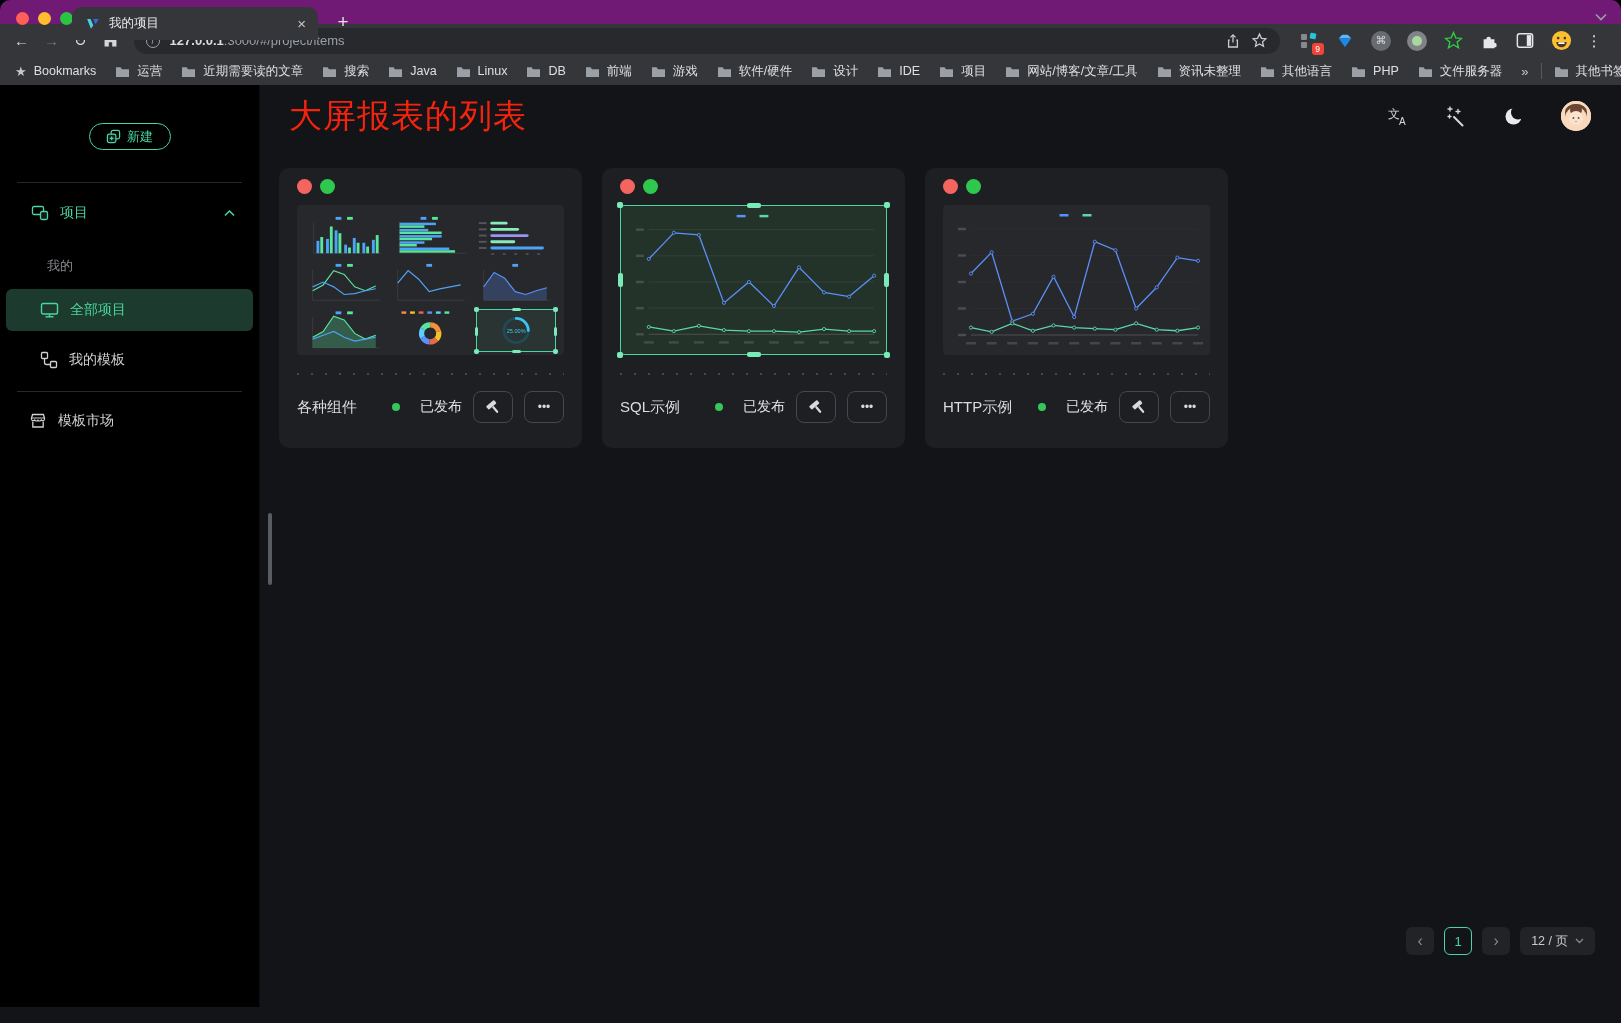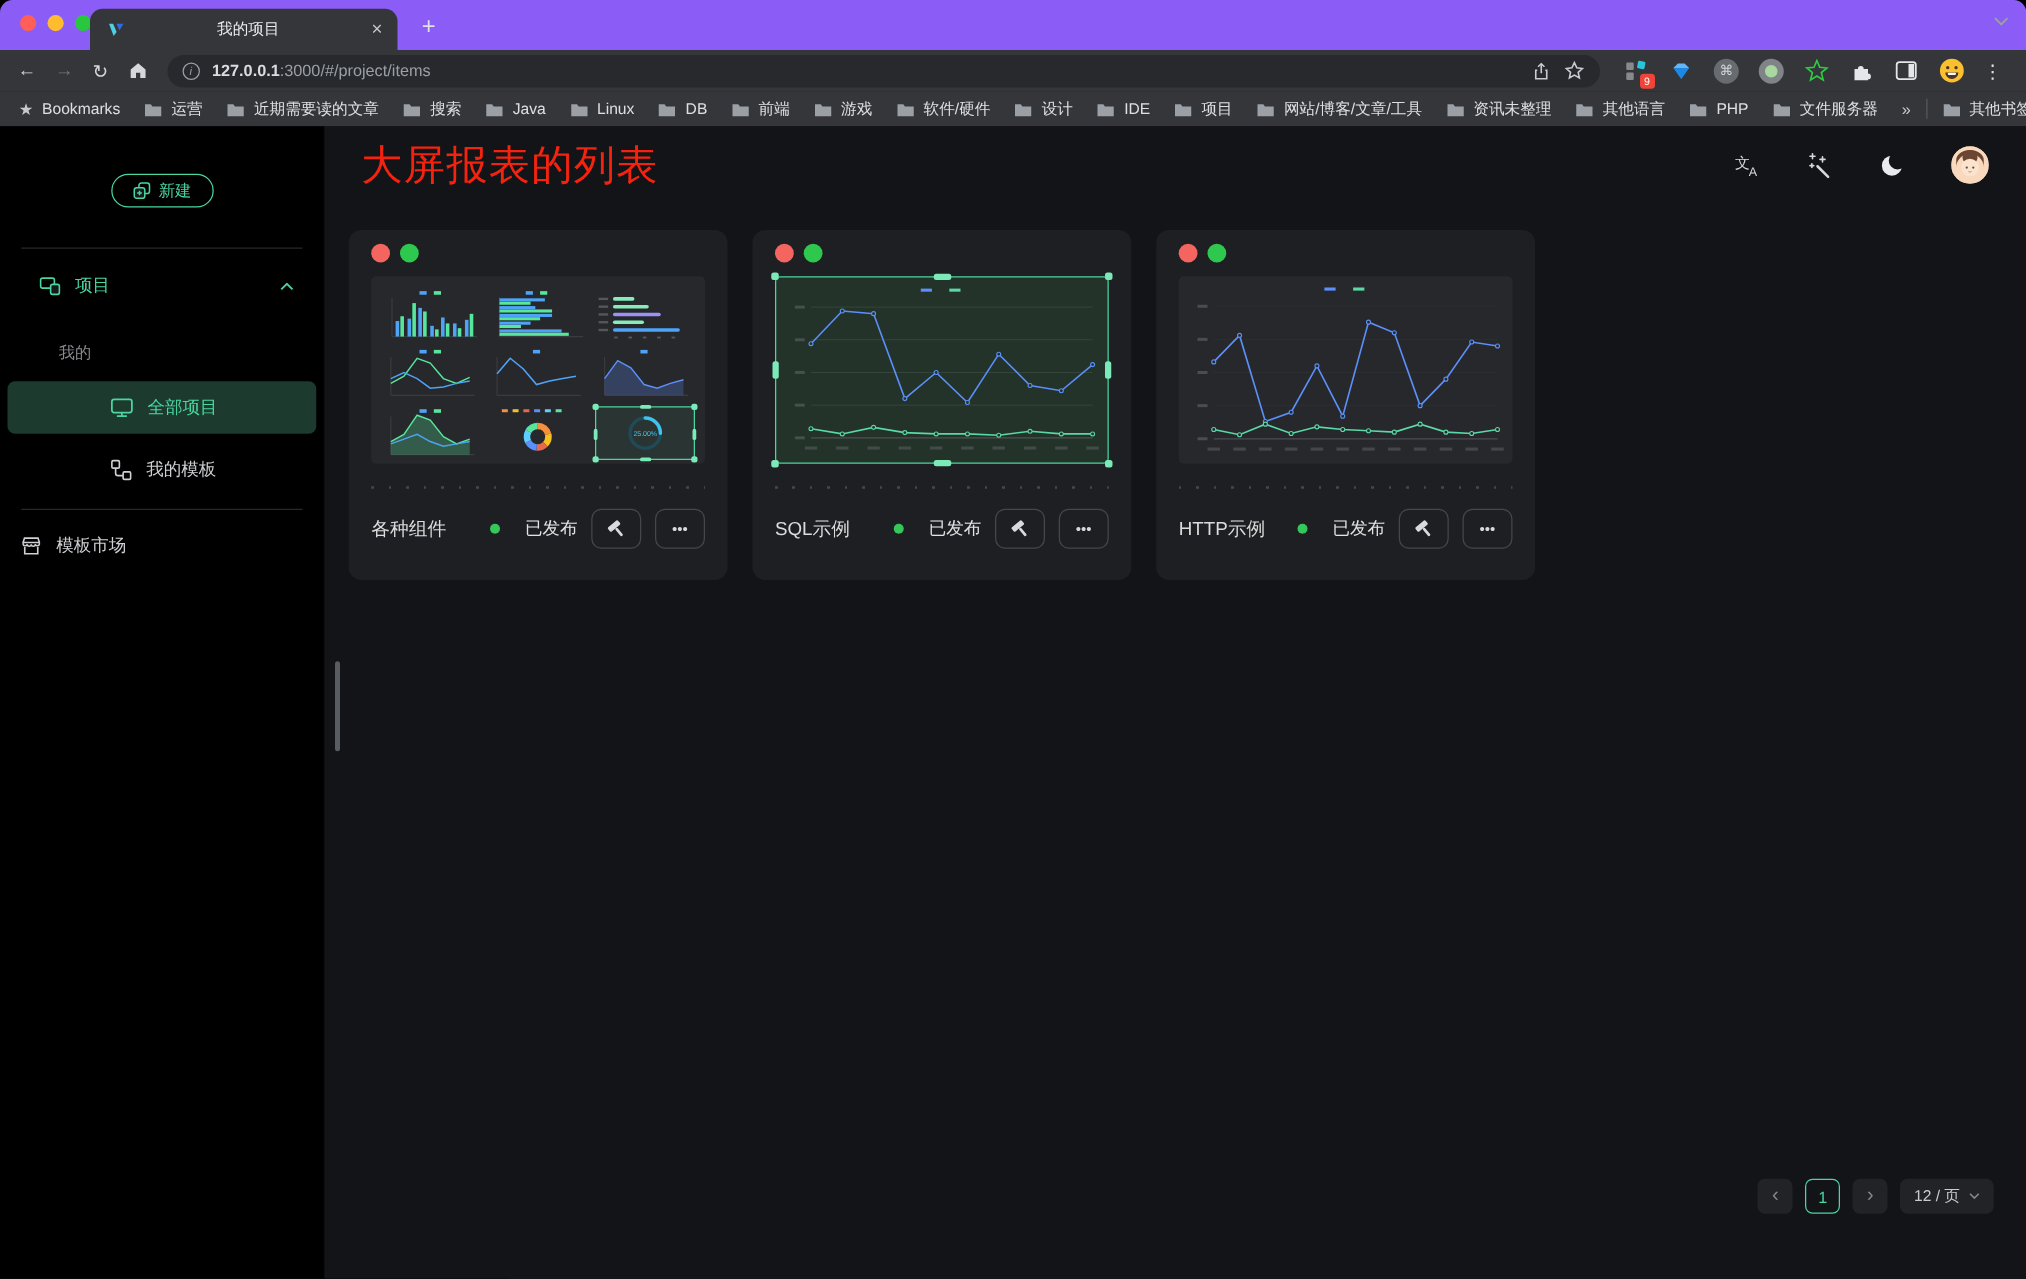--- a/index.html
+++ b/index.html
@@ -1,21 +1,21 @@
 <!DOCTYPE html>
 <html><head>
 <meta charset="utf-8">
 <style>
   * { box-sizing:border-box; margin:0; padding:0; }
   html,body { background:#000; }
   body { width:1621px; height:1023px; font-family:"Liberation Sans", sans-serif; overflow:hidden; }
   .window { width:1621px; height:1023px; border-radius:10px 10px 0 0; overflow:hidden; background:#131418; position:relative; }
 
   
-  .frame { background:#8b5cf6; height:40px; position:relative;text-align:center; }
+  .frame { background:#701a75; height:24px; position:relative; }
   .traffic { position:absolute; left:16px; top:12px; display:flex; gap:9px; }
   .tl { width:13px; height:13px; border-radius:50%; }
   .tl.red{background:#ff5f57}.tl.yel{background:#febc2e}.tl.grn{background:#28c73f}
   .tab { position:absolute; left:72px; top:7px; width:246px; height:33px; background:#35363a;
          border-radius:10px 10px 0 0; display:flex; align-items:center; padding:0 12px; gap:9px;
          color:#e8eaed; font-size:12.5px; }
   .tab-title { flex:1; white-space:nowrap; overflow:hidden; }
   .tab-close { color:#c3c6ca; font-size:15px; cursor:default; }
   .newtab { position:absolute; left:331px; top:10px; color:#dfe1e5; font-size:19px; width:24px; height:24px;
             display:flex; align-items:center; justify-content:center; }
@@ -54,24 +54,24 @@
   .app { display:flex; height:922px; }
   .sidebar { width:260px; background:#000000; position:relative; border-right:1px solid #0c0d0f; flex:0 0 auto; }
   .new-btn { margin:38px auto 0; width:82px; height:27px; border:1px solid #4ad6a0; border-radius:14px;
              color:#4ad6a0; display:flex; align-items:center; justify-content:center; gap:6px; font-size:13px; }
   .side-divider { height:1px; background:#26282c; margin:32px 17px 0; }
   .side-section { display:flex; align-items:center; margin-top:18px; padding:0 24px 0 31px;
                   color:#4ad6a0; font-size:14px; gap:11px; height:24px; }
   .side-chevron { margin-left:auto; }
   .group-label { margin:32px 0 0 47px; color:#87898d; font-size:13px; }
   .side-item { margin:0 6px; height:42px; border-radius:6px; display:flex; align-items:center;
-               padding-left:82px; gap:11px; font-size:14px; color:#cfd0d3; }
+               padding-left:34px; gap:11px; font-size:14px; color:#cfd0d3; }
   .side-item.sel { background:#1d3a2e; color:#4ad6a0; margin-top:14px; }
   .side-item.plain { margin-top:8px; }
-  .side-market { margin-top:14px; height:30px; display:flex; align-items:center; padding-left:16px; gap:11px;
+  .side-market { margin-top:14px; height:30px; display:flex; align-items:center; padding-left:29px; gap:11px;
                  color:#cfd0d3; font-size:14px; }
   .side-bottom { position:absolute; left:0; right:0; bottom:0; border-top:1px solid #26282c;
                  padding:14px 10px 52px; display:flex; justify-content:space-between; }
   .side-bottom-btn { background:#26272b; border-radius:6px; height:31px; padding:0 13px; display:flex;
                      align-items:center; gap:7px; color:#cfd0d2; font-size:13px; }
   .code-glyph { font-size:11px; font-weight:bold; color:#cfd0d2; font-family:"Liberation Mono", monospace; }
 
   .main { flex:1; position:relative; background:#131418; }
   .scroll-thumb { position:absolute; left:8px; top:428px; width:4px; height:72px; background:#595c60; border-radius:2px; }
   .main-header { height:62px; display:flex; align-items:center; padding:0 30px 0 29px; }

